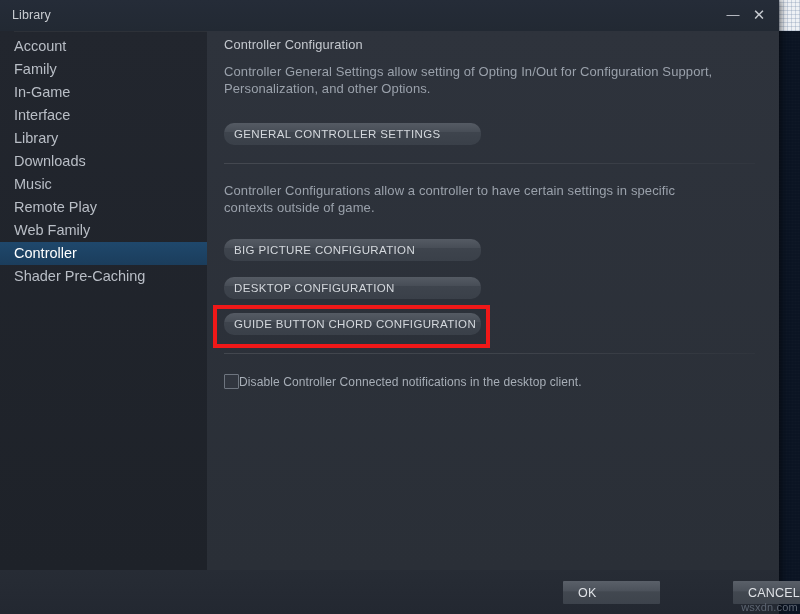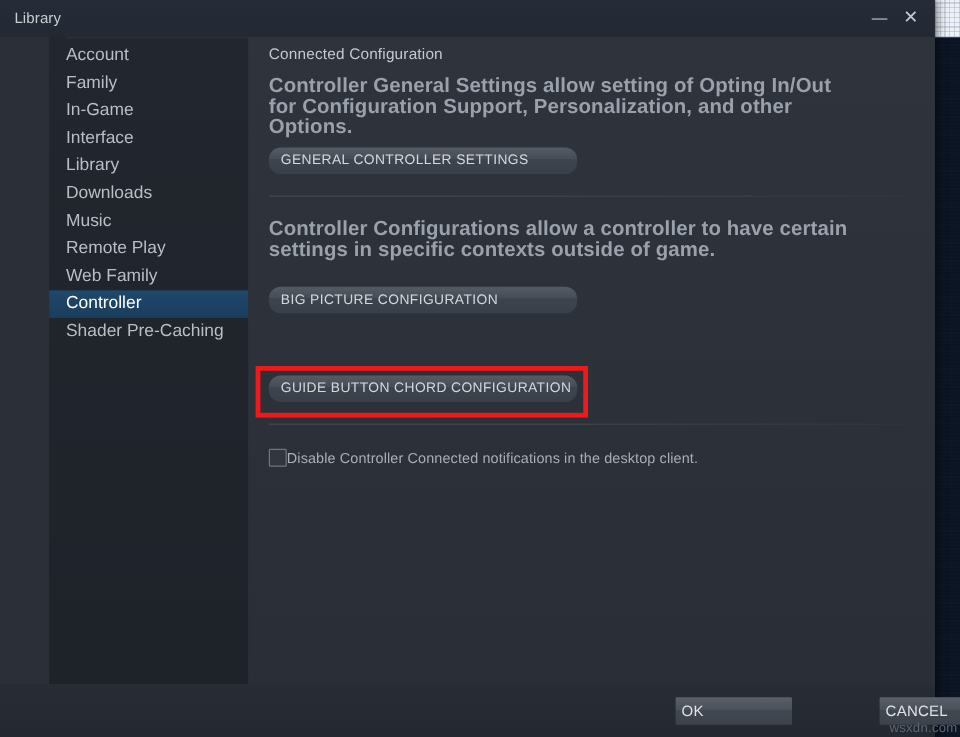--- a/index.html
+++ b/index.html
@@ -87,21 +87,20 @@
 
   
   #sidebar {
     position: absolute;
     left: 0;
     top: 31px;
     width: 207px;
     height: 539px;
     background: #20242b;
     background-image: linear-gradient(180deg, #22262e 0%, #1e2229 100%);
-    margin-left: 41px;
   }
   #sidebar-topline {
     position: absolute;
     left: 14px; top: 0;
     width: 193px; height: 1px;
     background: rgba(255,255,255,.05);
   }
   .nav-item {
     position: relative;
     height: 23px;
@@ -133,25 +132,24 @@
     position: absolute;
     left: 17px;
     font-size: 12.8px;
     color: #c5c9cf;
     letter-spacing: .15px;
   }
   .c-para {
     position: absolute;
     left: 17px;
     width: 490px;
-    font-size: 17px;
+    font-size: 13px;
     line-height: 17px;
     color: #9aa1ab;
     letter-spacing: .1px;
-    font-weight: bold;
   }
   .hr {
     position: absolute;
     left: 17px;
     width: 531px;
     height: 1px;
     background: linear-gradient(90deg, rgba(255,255,255,.11) 0%, rgba(255,255,255,.09) 55%, rgba(255,255,255,.02) 100%);
   }
   .steam-btn {
     position: absolute;
@@ -213,21 +211,21 @@
     height: 44px;
     background: #252a33;
     background-image: linear-gradient(180deg, #272c35 0%, #232831 100%);
   }
   .footer-btn {
     position: absolute;
     top: 11px;
     height: 23px;
     line-height: 23px;
     width: 97px;
-    padding-left: 5px;
+    padding-left: 15px;
     box-sizing: border-box;
     font-size: 12.5px;
     color: #dfe2e6;
     letter-spacing: .2px;
     background: linear-gradient(180deg, #5a6069 0%, #4b515a 45%, #424850 46%, #3d434c 100%);
     border: none;
     border-radius: 1px;
     cursor: default;
     text-align: left;
   }
@@ -271,26 +269,27 @@
       <div class="nav-item">Downloads</div>
       <div class="nav-item">Music</div>
       <div class="nav-item">Remote Play</div>
       <div class="nav-item">Web Family</div>
       <div class="nav-item selected">Controller</div>
       <div class="nav-item">Shader Pre-Caching</div>
     </div>
   </div>
 
   <div id="content">
-    <div class="c-heading" style="top:6px">Connected Configuration</div>
+    <div class="c-heading" style="top:6px">Controller Configuration</div>
     <div class="c-para" style="top:32px">Controller General Settings allow setting of Opting In/Out for Configuration Support, Personalization, and other Options.</div>
     <div class="steam-btn" style="top:92px">GENERAL CONTROLLER SETTINGS</div>
     <div class="hr" style="top:132px"></div>
     <div class="c-para" style="top:151px">Controller Configurations allow a controller to have certain settings in specific contexts outside of game.</div>
     <div class="steam-btn" style="top:208px">BIG PICTURE CONFIGURATION</div>
+    <div class="steam-btn" style="top:246px">DESKTOP CONFIGURATION</div>
     <div class="steam-btn" style="top:282px">GUIDE BUTTON CHORD CONFIGURATION</div>
     <div class="hr" style="top:322px"></div>
     <div id="checkbox-row">
       <div id="checkbox-box"></div>
       <div id="checkbox-label">Disable Controller Connected notifications in the desktop client.</div>
     </div>
   </div>
 
   <div id="highlight-box"></div>
 

